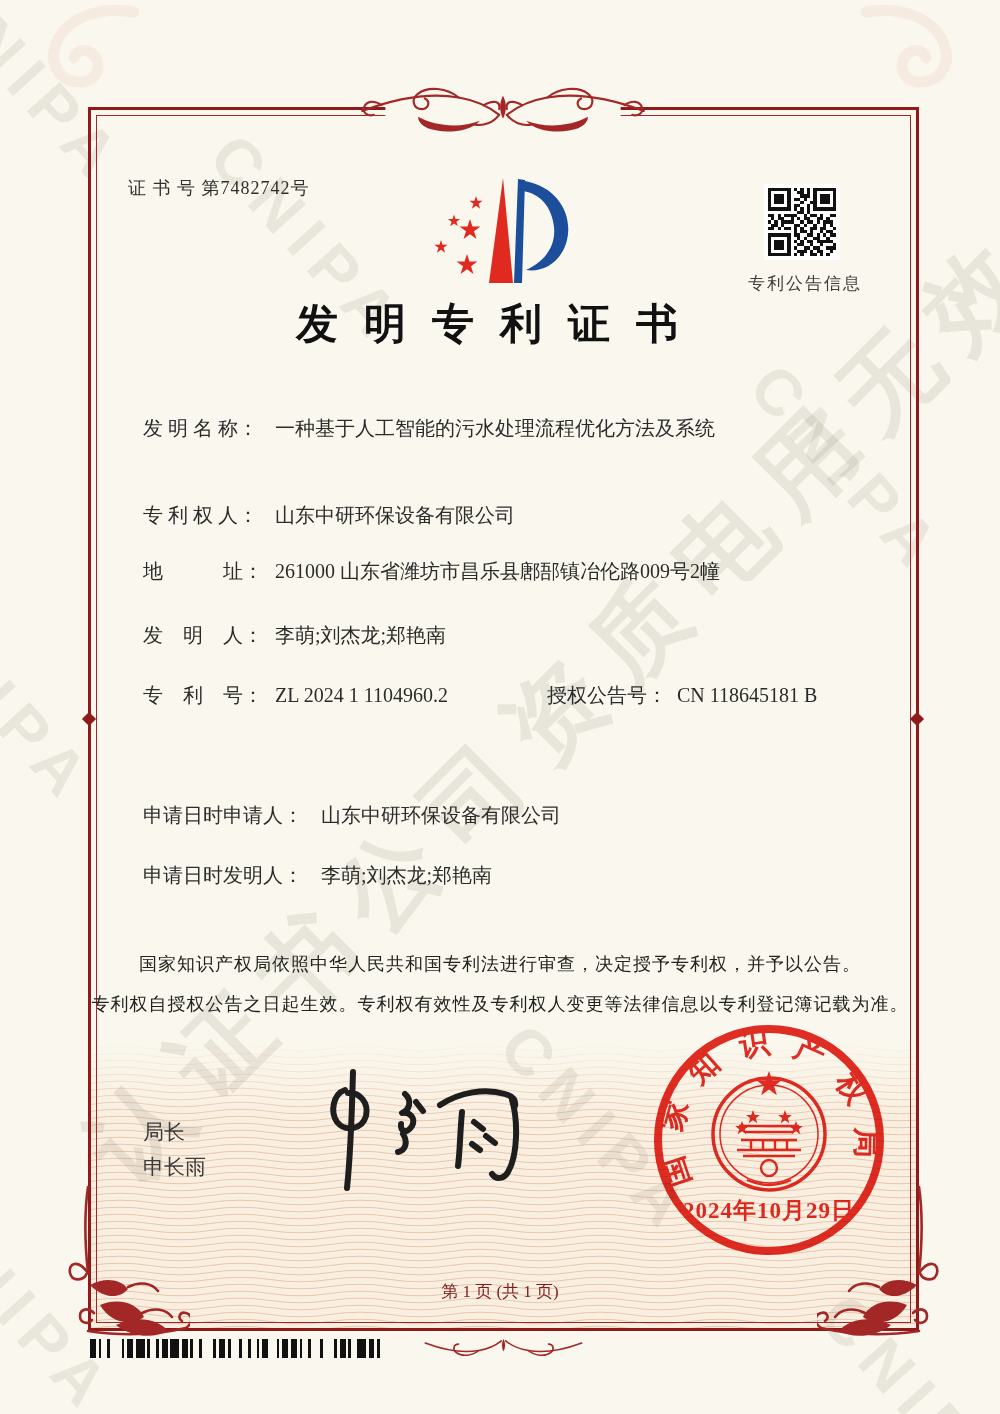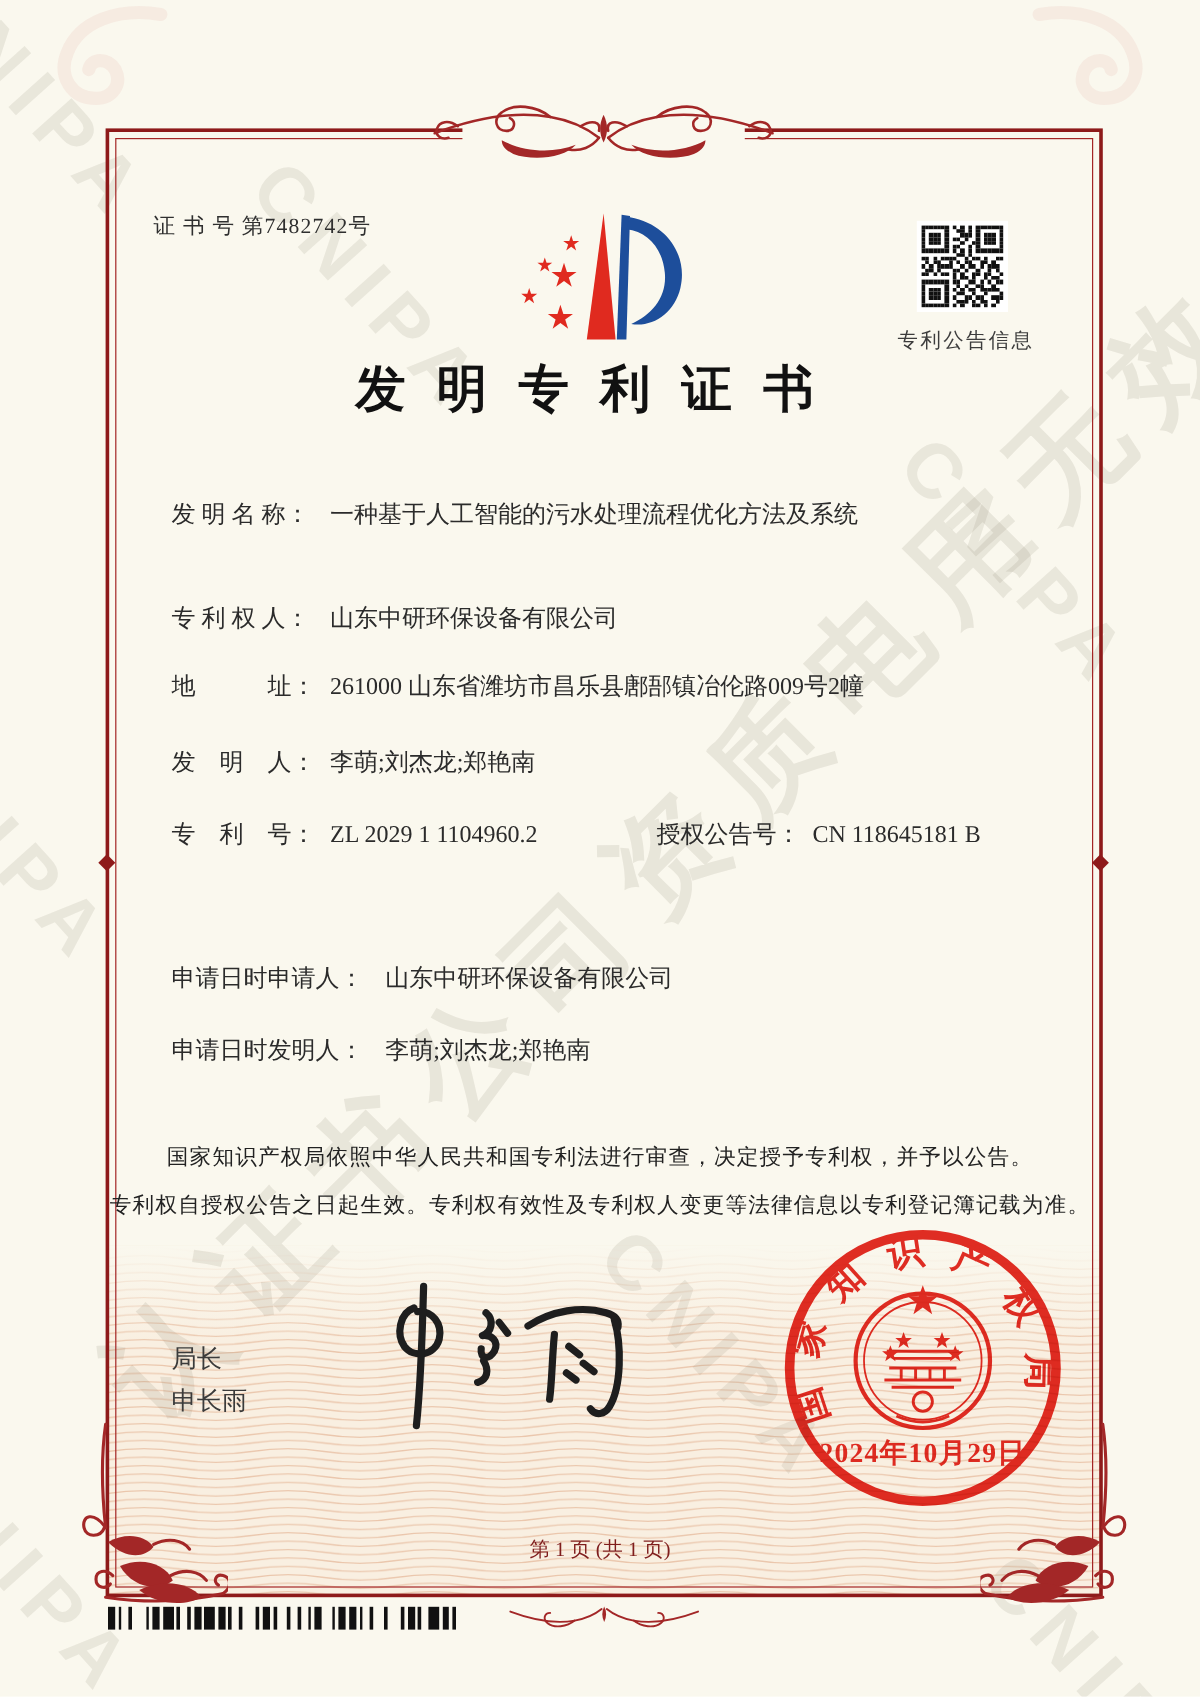--- a/index.html
+++ b/index.html
@@ -418,21 +418,21 @@
   <div class="row" style="top:502px">
     <span class="lbl">专 利 权 人：</span><span class="val">山东中研环保设备有限公司</span>
   </div>
   <div class="row" style="top:558px">
     <span class="lbl">地　　　址：</span><span class="val">261000 山东省潍坊市昌乐县鄌郚镇冶伦路009号2幢</span>
   </div>
   <div class="row" style="top:622px">
     <span class="lbl">发　明　人：</span><span class="val">李萌;刘杰龙;郑艳南</span>
   </div>
   <div class="row" style="top:682px">
-    <span class="lbl">专　利　号：</span><span class="val">ZL 2029 1 1104960.2</span>
+    <span class="lbl">专　利　号：</span><span class="val">ZL 2024 1 1104960.2</span>
   </div>
   <div class="row2" style="top:682px">
     <span>授权公告号：</span><span class="val">CN 118645181 B</span>
   </div>
   <div class="row" style="top:802px">
     <span class="lbl" style="min-width:178px">申请日时申请人：</span><span class="val">山东中研环保设备有限公司</span>
   </div>
   <div class="row" style="top:862px">
     <span class="lbl" style="min-width:178px">申请日时发明人：</span><span class="val">李萌;刘杰龙;郑艳南</span>
   </div>

